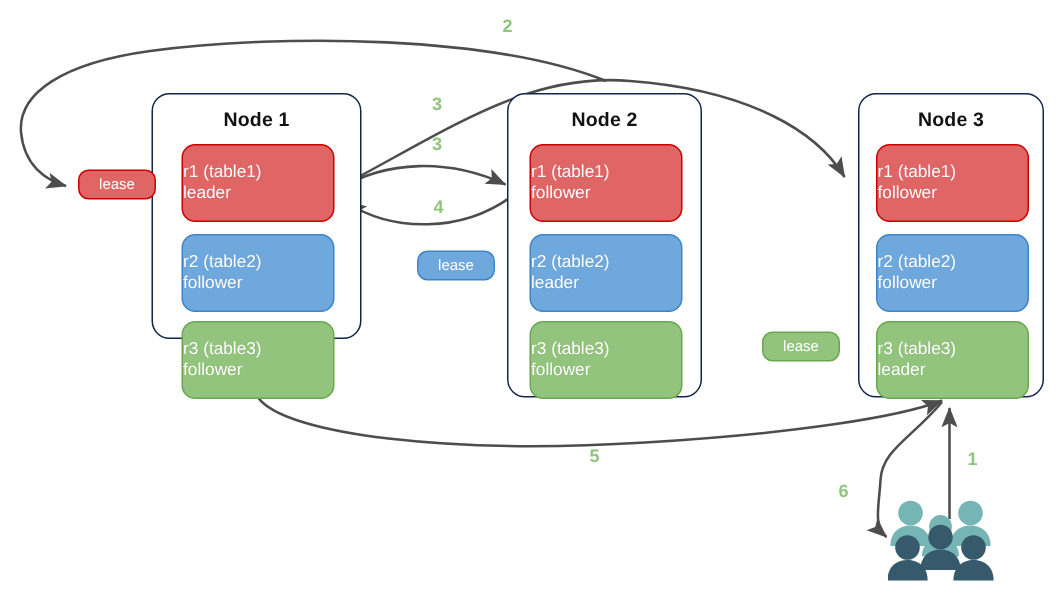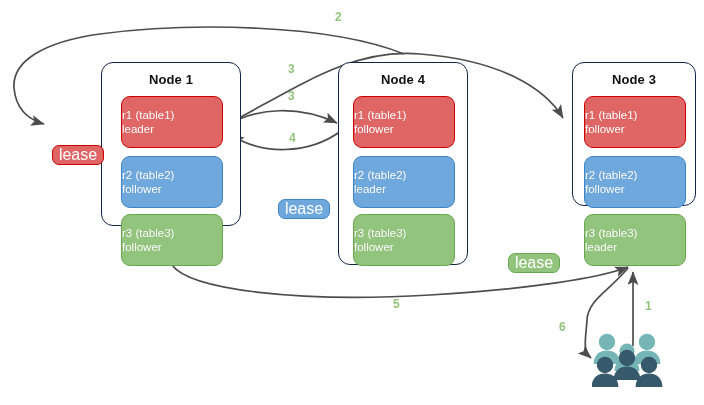--- a/index.html
+++ b/index.html
@@ -63,25 +63,24 @@
     display: block;
     white-space: nowrap;
   }
   .lease {
     position: absolute;
     box-sizing: border-box;
     border-radius: 7px;
     border-width: 1.6px;
     border-style: solid;
     color: #ffffff;
-    font-size: 16px;
+    font-size: 10px;
     display: flex;
     align-items: center;
     justify-content: center;
-    margin-top: 32px;
   }
   .edge-label {
     position: absolute;
     font-size: 12px;
     font-weight: bold;
     color: #93c47d;
     white-space: nowrap;
   }
   #people {
     position: absolute;
@@ -124,36 +123,36 @@
       <span class="ln">r2 (table2)</span>
       <span class="ln">follower</span>
     </div>
     <div class="replica" style="left:19px; top:151px; width:102px; height:52px; background:#93c47d; border-color:#6aa84f;">
       <span class="ln">r3 (table3)</span>
       <span class="ln">follower</span>
     </div>
   </div>
 
   <div class="node-box" style="left:338px; top:62px; width:130px; height:203px;">
-    <div class="node-title">Node 4</div>
+    <div class="node-title">Node 2</div>
     <div class="replica" style="left:14px; top:33px; width:102px; height:52px; background:#e06666; border-color:#cc0000;">
       <span class="ln">r1 (table1)</span>
       <span class="ln">follower</span>
     </div>
     <div class="replica" style="left:14px; top:93px; width:102px; height:52px; background:#6fa8dc; border-color:#3d85c6;">
       <span class="ln">r2 (table2)</span>
       <span class="ln">leader</span>
     </div>
     <div class="replica" style="left:14px; top:151px; width:102px; height:52px; background:#93c47d; border-color:#6aa84f;">
       <span class="ln">r3 (table3)</span>
       <span class="ln">follower</span>
     </div>
   </div>
 
-  <div class="node-box" style="left:572px; top:62px; width:124px; height:144px;">
+  <div class="node-box" style="left:572px; top:62px; width:124px; height:203px;">
     <div class="node-title">Node 3</div>
     <div class="replica" style="left:11px; top:33px; width:102px; height:52px; background:#e06666; border-color:#cc0000;">
       <span class="ln">r1 (table1)</span>
       <span class="ln">follower</span>
     </div>
     <div class="replica" style="left:11px; top:93px; width:102px; height:52px; background:#6fa8dc; border-color:#3d85c6;">
       <span class="ln">r2 (table2)</span>
       <span class="ln">follower</span>
     </div>
     <div class="replica" style="left:11px; top:151px; width:102px; height:52px; background:#93c47d; border-color:#6aa84f;">

